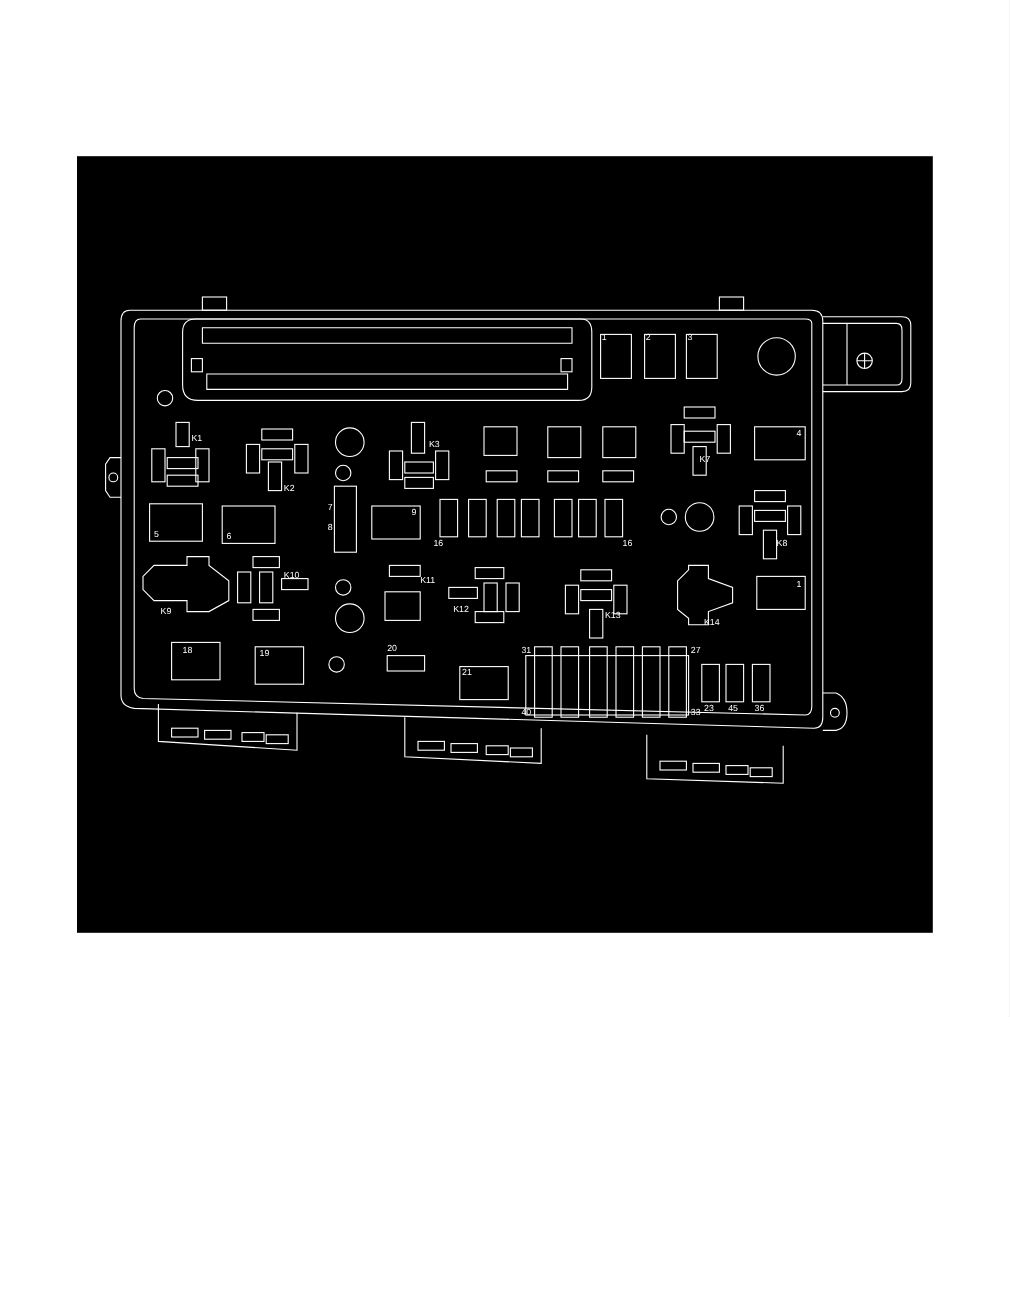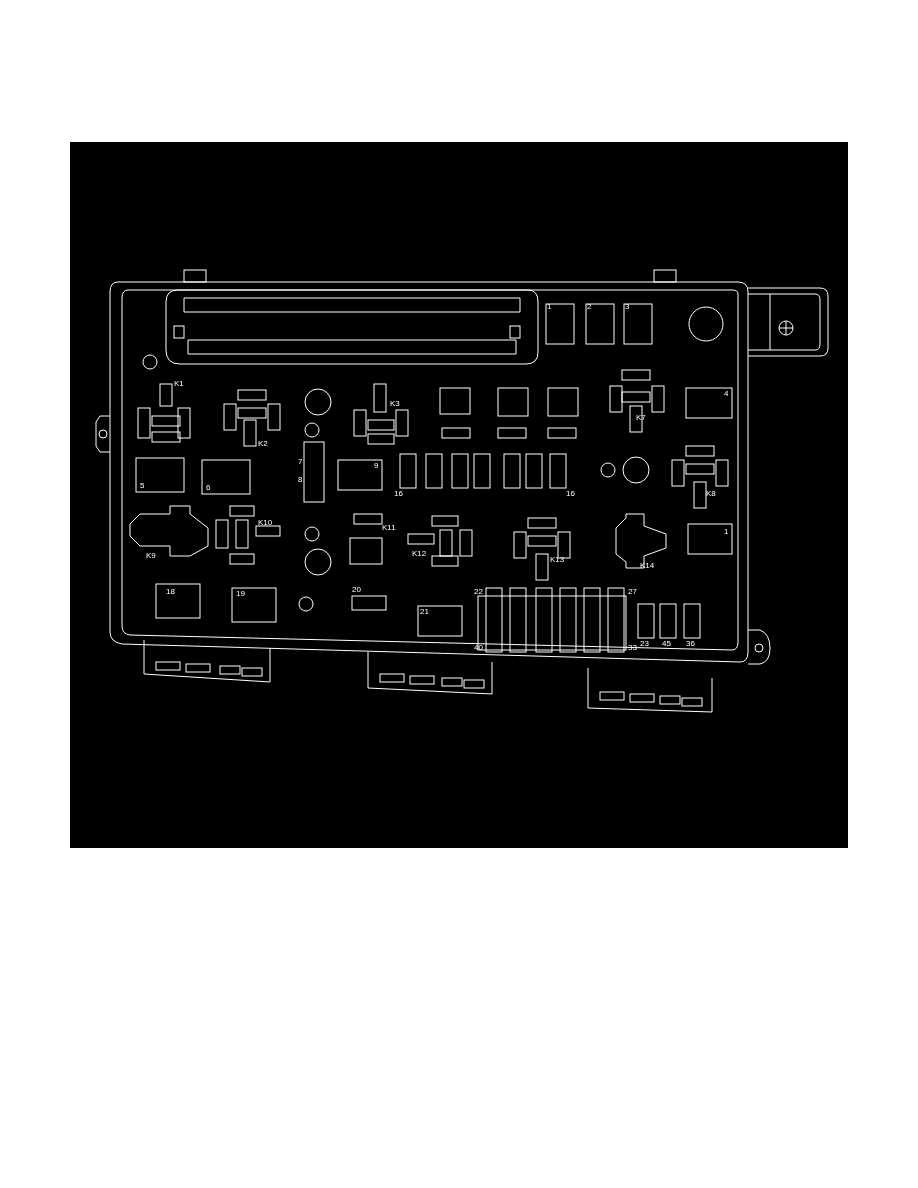--- a/index.html
+++ b/index.html
@@ -179,21 +179,21 @@
 
     <rect class="st" x="568" y="462" width="16" height="34"></rect>
       <rect class="st" x="590" y="462" width="16" height="34"></rect>
       <rect class="st" x="614" y="462" width="16" height="34"></rect>
   </svg>
 
   
   <span class="lbl" style="left:477px;top:161px">1</span>
   <span class="lbl" style="left:517px;top:161px">2</span>
   <span class="lbl" style="left:555px;top:161px">3</span>
-  <span class="lbl" style="left:104px;top:238px">K1</span>
+  <span class="lbl" style="left:104px;top:253px">K1</span>
   <span class="lbl" style="left:188px;top:298px">K2</span>
   <span class="lbl" style="left:320px;top:258px">K3</span>
   <span class="lbl" style="left:566px;top:272px">K7</span>
   <span class="lbl" style="left:636px;top:348px">K8</span>
   <span class="lbl" style="left:76px;top:410px">K9</span>
   <span class="lbl" style="left:188px;top:377px">K10</span>
   <span class="lbl" style="left:312px;top:382px">K11</span>
   <span class="lbl" style="left:342px;top:408px">K12</span>
   <span class="lbl" style="left:480px;top:414px">K13</span>
   <span class="lbl" style="left:570px;top:420px">K14</span>
@@ -203,20 +203,20 @@
   <span class="lbl" style="left:304px;top:320px">9</span>
   <span class="lbl" style="left:654px;top:386px">1</span>
   <span class="lbl" style="left:96px;top:446px">18</span>
   <span class="lbl" style="left:166px;top:448px">19</span>
   <span class="lbl" style="left:350px;top:466px">21</span>
   <span class="lbl" style="left:228px;top:316px">7</span>
   <span class="lbl" style="left:228px;top:334px">8</span>
   <span class="lbl" style="left:324px;top:348px">16</span>
   <span class="lbl" style="left:496px;top:348px">16</span>
   <span class="lbl" style="left:282px;top:444px">20</span>
-  <span class="lbl" style="left:404px;top:446px">22</span>
+  <span class="lbl" style="left:404px;top:446px">31</span>
   <span class="lbl" style="left:558px;top:446px">27</span>
   <span class="lbl" style="left:404px;top:502px">40</span>
   <span class="lbl" style="left:558px;top:502px">33</span>
   <span class="lbl" style="left:570px;top:498px">23</span>
   <span class="lbl" style="left:592px;top:498px">45</span>
   <span class="lbl" style="left:616px;top:498px">36</span>
 </div>
 
 </body></html>

